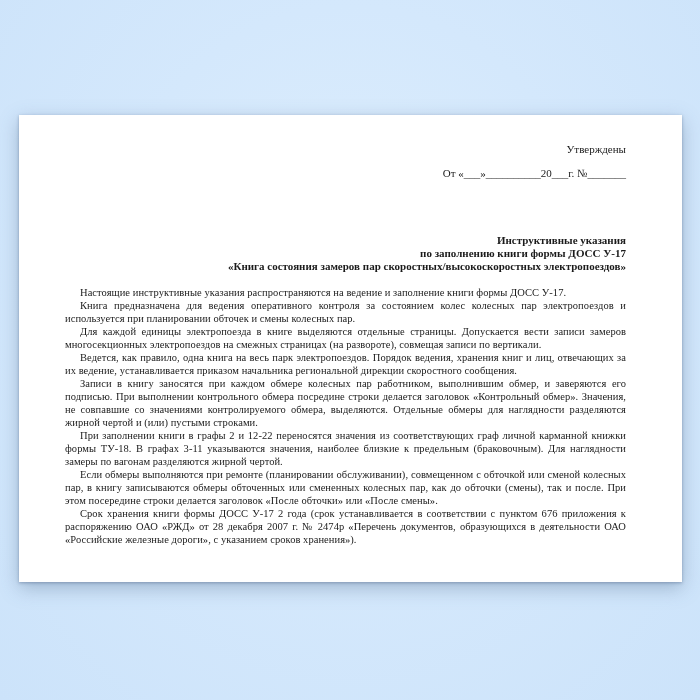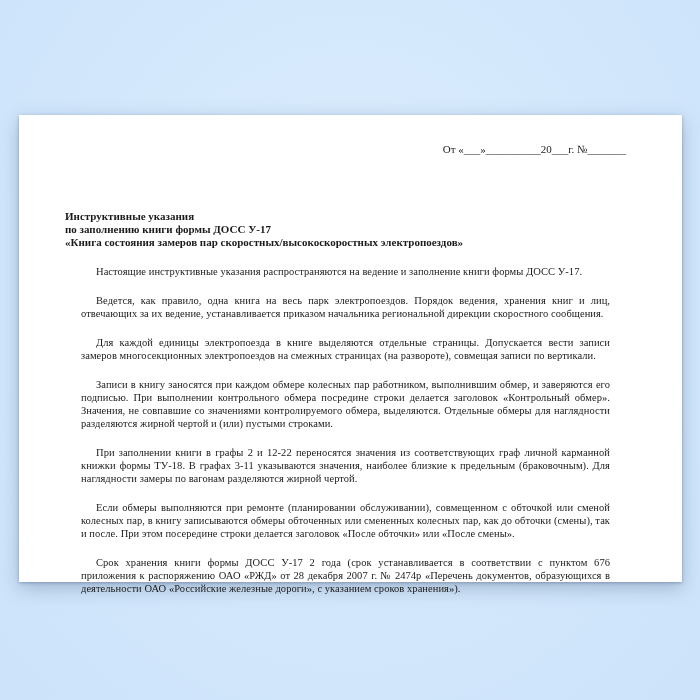--- a/index.html
+++ b/index.html
@@ -28,58 +28,60 @@
     color: #1b1b1b;
   }
   .approval {
     text-align: right;
     font-size: 11px;
     line-height: 24px;
     white-space: nowrap;
   }
   .doc-title {
     margin-top: 49px;
-    text-align: left;
+    text-align: right;
     font-weight: bold;
     font-size: 11px;
     line-height: 13px;
   }
   .doc-body {
     margin-top: 13px;
   }
   .doc-body p {
-    margin: 16px;
+    margin: 0;
     padding: 0;
     font-size: 10.5px;
     line-height: 13px;
     text-align: justify;
     text-indent: 15px;
     letter-spacing: 0.05px;
   }
 </style>
 </head>
 <body>
 
 <div class="stage">
   <div class="page">
 
     <div class="approval">
+      <div>Утверждены</div>
       <div>От «___»__________20___г. №_______</div>
     </div>
 
     <div class="doc-title">
       <div>Инструктивные указания</div>
       <div>по заполнению книги формы ДОСС У-17</div>
       <div>«Книга состояния замеров пар скоростных/высокоскоростных электропоездов»</div>
     </div>
 
     <div class="doc-body">
       <p>Настоящие инструктивные указания распространяются на ведение и заполнение книги формы ДОСС У-17.</p>
+      <p>Книга предназначена для ведения оперативного контроля за состоянием колес колесных пар электропоездов и используется при планировании обточек и смены колесных пар.</p>
+      <p>Для каждой единицы электропоезда в книге выделяются отдельные страницы. Допускается вести записи замеров многосекционных электропоездов на смежных страницах (на развороте), совмещая записи по вертикали.</p>
       <p>Ведется, как правило, одна книга на весь парк электропоездов. Порядок ведения, хранения книг и лиц, отвечающих за их ведение, устанавливается приказом начальника региональной дирекции скоростного сообщения.</p>
-      <p>Для каждой единицы электропоезда в книге выделяются отдельные страницы. Допускается вести записи замеров многосекционных электропоездов на смежных страницах (на развороте), совмещая записи по вертикали.</p>
       <p>Записи в книгу заносятся при каждом обмере колесных пар работником, выполнившим обмер, и заверяются его подписью. При выполнении контрольного обмера посредине строки делается заголовок «Контрольный обмер». Значения, не совпавшие со значениями контролируемого обмера, выделяются. Отдельные обмеры для наглядности разделяются жирной чертой и (или) пустыми строками.</p>
       <p>При заполнении книги в графы 2 и 12-22 переносятся значения из соответствующих граф личной карманной книжки формы ТУ-18. В графах 3-11 указываются значения, наиболее близкие к предельным (браковочным). Для наглядности замеры по вагонам разделяются жирной чертой.</p>
       <p>Если обмеры выполняются при ремонте (планировании обслуживании), совмещенном с обточкой или сменой колесных пар, в книгу записываются обмеры обточенных или смененных колесных пар, как до обточки (смены), так и после. При этом посередине строки делается заголовок «После обточки» или «После смены».</p>
       <p>Срок хранения книги формы ДОСС У-17 2 года (срок устанавливается в соответствии с пунктом 676 приложения к распоряжению ОАО «РЖД» от 28 декабря 2007 г. № 2474р «Перечень документов, образующихся в деятельности ОАО «Российские железные дороги», с указанием сроков хранения»).</p>
     </div>
 
   </div>
 </div>
 
 </body></html>

